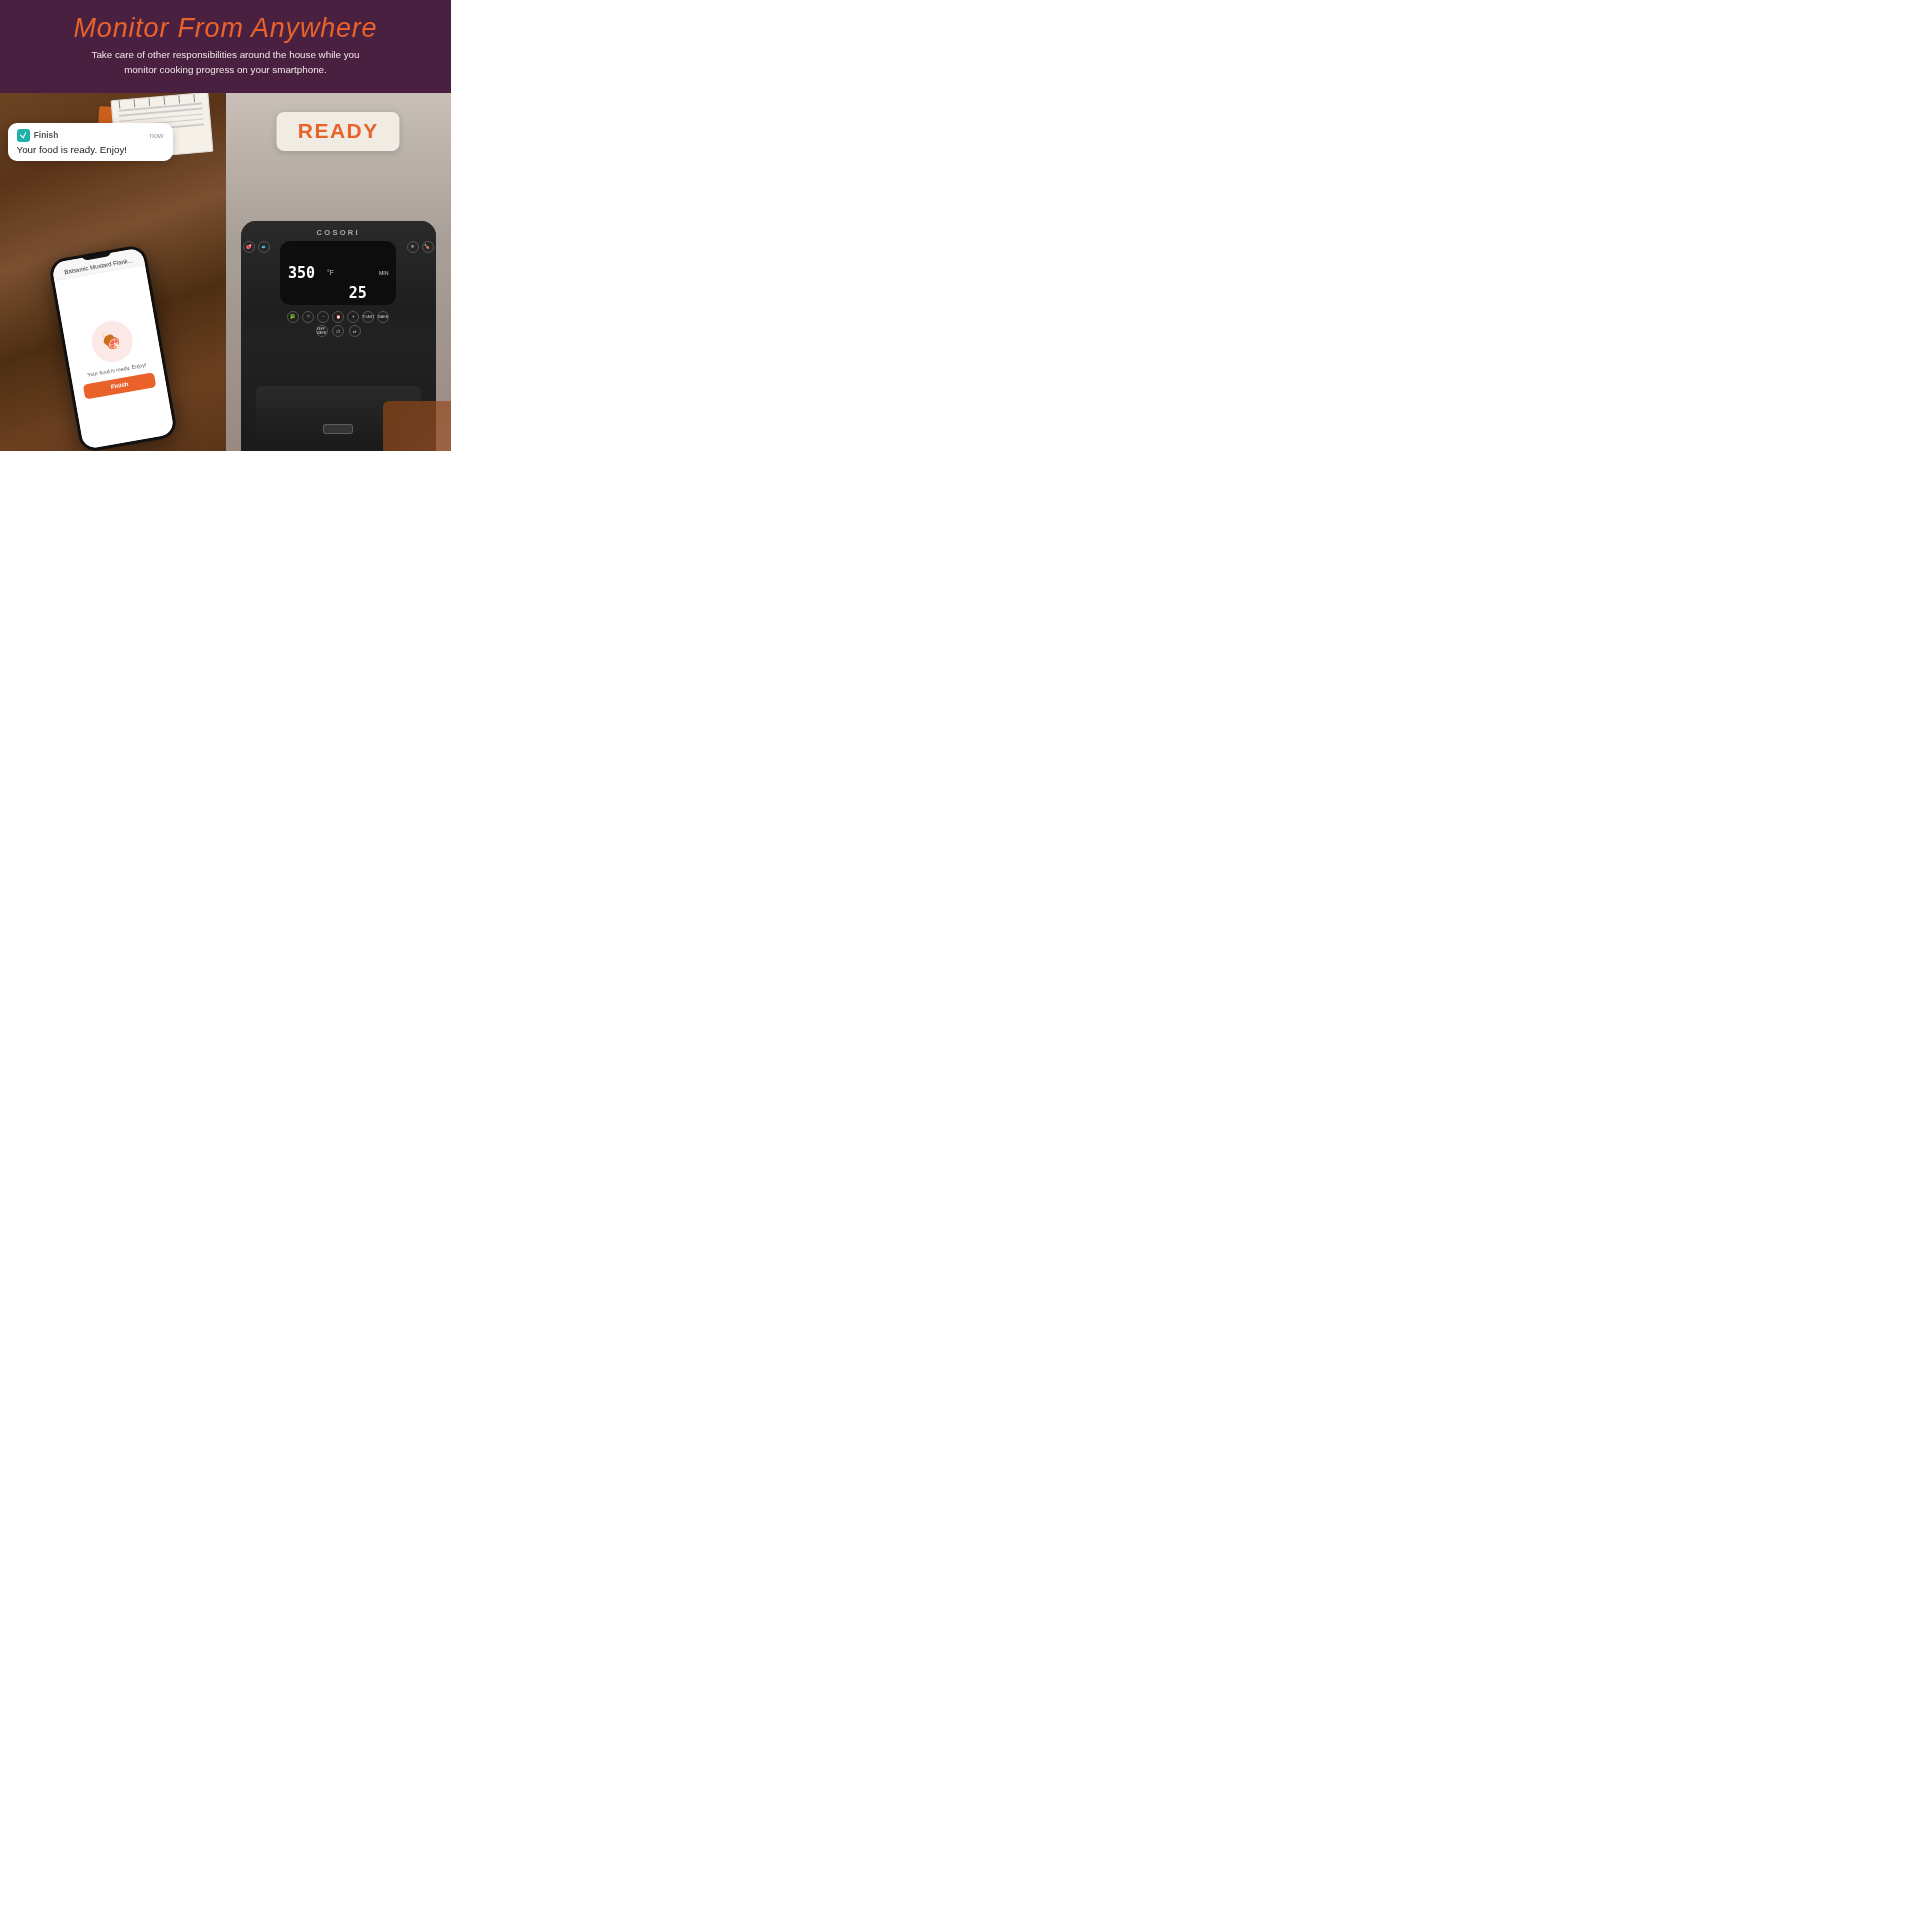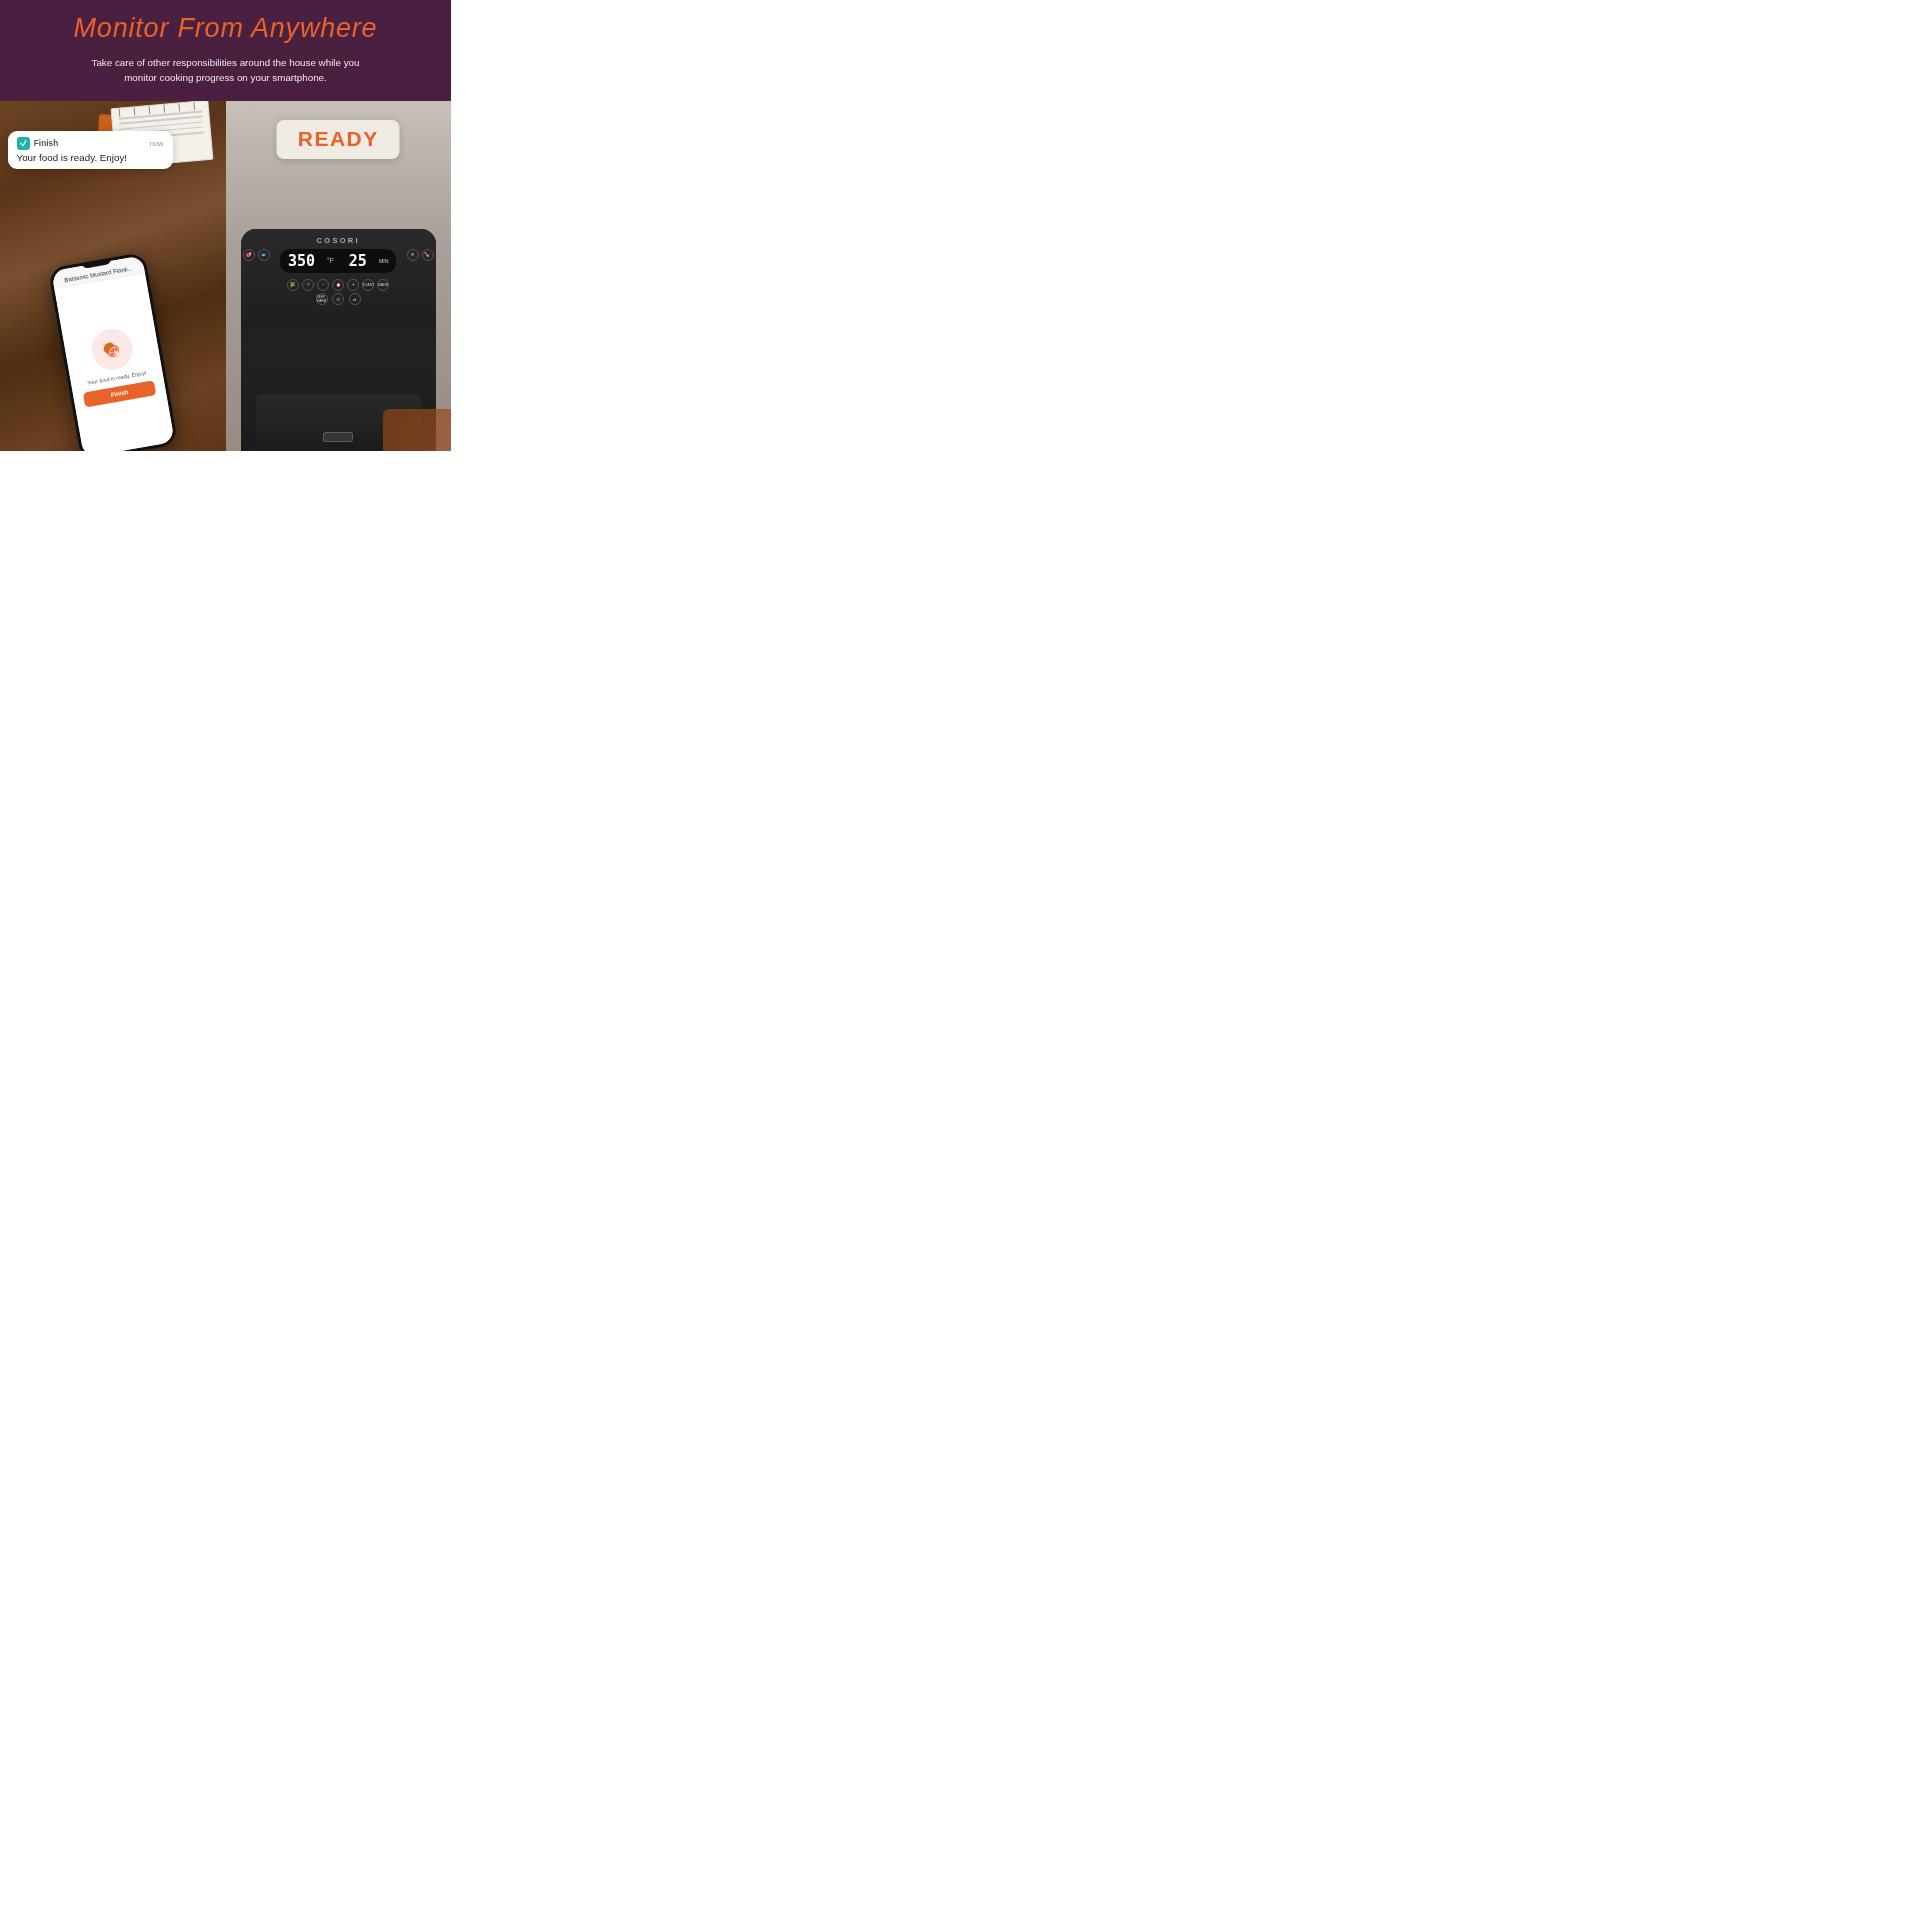--- a/index.html
+++ b/index.html
@@ -24,21 +24,21 @@
       font-weight: 400;
       color: #e8622a;
       line-height: 1.1;
       font-style: italic;
       letter-spacing: 0.8px;
     }
 
     .header-subtitle {
       color: #f0e8e8;
       font-size: 9.8px;
-      margin-top: 13px;
+      margin-top: 5px;
       line-height: 1.5;
       font-weight: 400;
     }
 
     
     .panels {
       display: flex;
       height: 368px;
     }
 
@@ -363,20 +363,21 @@
       color: #ccc;
       vertical-align: super;
     }
 
     .display-time {
       font-size: 15px;
       font-weight: 700;
       color: #ffffff;
       font-family: monospace;
       margin-left: 3px;
+      margin-top: 40px;
     }
 
     .display-min {
       font-size: 5.3px;
       color: #ccc;
     }
 
     .ctrl-btn {
       width: 12px;
       height: 12px;

